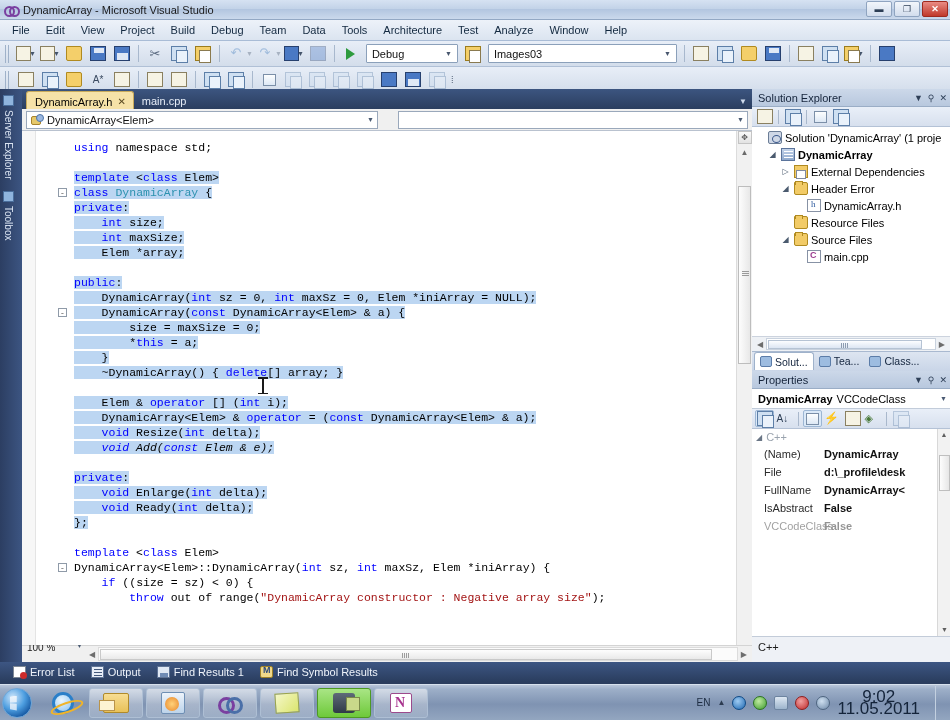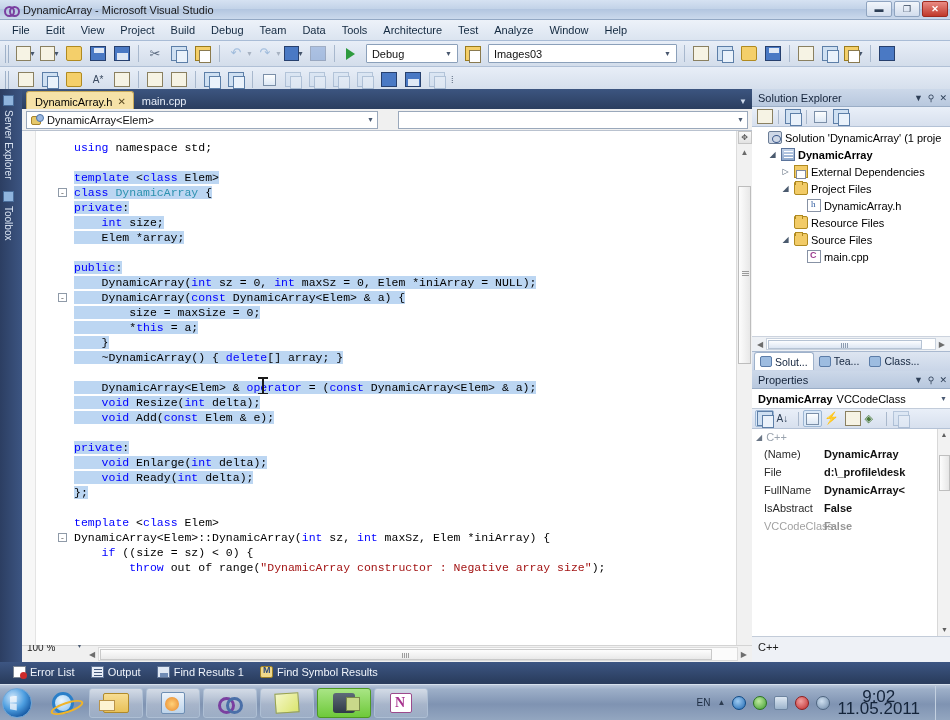--- a/index.html
+++ b/index.html
@@ -569,33 +569,35 @@
 
     <div id="code-wrap">
       <div id="gutter-indic"></div>
       <div id="codeview">
           <div class="cline" style="margin-left: 36px;"><span><span class="kw">using</span><span> namespace std;</span></span></div>
           <div class="cline" style="margin-left: 36px;"><span></span></div>
           <div class="cline" style="margin-left: 36px;"><span class="sel"><span class="kw">template</span><span> &lt;</span><span class="kw">class</span><span> Elem&gt;</span></span></div>
           <div class="cline" style="margin-left: 36px;"><span class="sel"><span class="kw">class</span><span> </span><span class="kw2">DynamicArray</span><span> {</span></span><span class="fold">-</span></div>
           <div class="cline" style="margin-left: 36px;"><span class="sel"><span class="kw">private</span><span>:</span></span></div>
           <div class="cline" style="margin-left: 36px;"><span class="sel">    <span class="kw">int</span><span> size;</span></span></div>
+          <div class="cline" style="margin-left: 36px;"><span class="sel">    <span class="kw">int</span><span> maxSize;</span></span></div>
           <div class="cline" style="margin-left: 36px;"><span class="sel">    <span>Elem *array;</span></span></div>
           <div class="cline" style="margin-left: 36px;"><span></span></div>
           <div class="cline" style="margin-left: 36px;"><span class="sel"><span class="kw">public</span><span>:</span></span></div>
           <div class="cline" style="margin-left: 36px;"><span class="sel">    <span>DynamicArray(</span><span class="kw">int</span><span> sz = 0, </span><span class="kw">int</span><span> maxSz = 0, Elem *iniArray = NULL);</span></span></div>
           <div class="cline" style="margin-left: 36px;"><span class="sel">    <span>DynamicArray(</span><span class="kw">const</span><span> DynamicArray&lt;Elem&gt; &amp; a) {</span></span><span class="fold">-</span></div>
           <div class="cline" style="margin-left: 36px;"><span class="sel">        <span>size = maxSize = 0;</span></span></div>
           <div class="cline" style="margin-left: 36px;"><span class="sel">        <span>*</span><span class="kw">this</span><span> = a;</span></span></div>
           <div class="cline" style="margin-left: 36px;"><span class="sel">    <span>}</span></span></div>
           <div class="cline" style="margin-left: 36px;"><span class="sel">    <span>~DynamicArray() { </span><span class="kw">delete</span><span>[] array; }</span></span></div>
           <div class="cline" style="margin-left: 36px;"><span></span></div>
+          <div class="cline" style="margin-left: 36px;"><span class="sel">    <span>Elem &amp; </span><span class="kw">operator</span><span> [] (</span><span class="kw">int</span><span> i);</span></span></div>
           <div class="cline" style="margin-left: 36px;"><span class="sel">    <span>DynamicArray&lt;Elem&gt; &amp; </span><span class="kw">operator</span><span> = (</span><span class="kw">const</span><span> DynamicArray&lt;Elem&gt; &amp; a);</span></span></div>
           <div class="cline" style="margin-left: 36px;"><span class="sel">    <span class="kw">void</span><span> Resize(</span><span class="kw">int</span><span> delta);</span></span></div>
-          <div class="cline" style="margin-left: 36px;"><span class="sel">    <span class="kw">void</span><span> Add(</span><span class="kw">const</span><span> Elem &amp; e);</span></span></div>
+          <div class="cline" style="margin-left: 36px; font-style: italic;"><span class="sel">    <span class="kw">void</span><span> Add(</span><span class="kw">const</span><span> Elem &amp; e);</span></span></div>
           <div class="cline" style="margin-left: 36px;"><span></span></div>
           <div class="cline" style="margin-left: 36px;"><span class="sel"><span class="kw">private</span><span>:</span></span></div>
           <div class="cline" style="margin-left: 36px;"><span class="sel">    <span class="kw">void</span><span> Enlarge(</span><span class="kw">int</span><span> delta);</span></span></div>
           <div class="cline" style="margin-left: 36px;"><span class="sel">    <span class="kw">void</span><span> Ready(</span><span class="kw">int</span><span> delta);</span></span></div>
           <div class="cline" style="margin-left: 36px;"><span class="sel"><span>};</span></span></div>
           <div class="cline" style="margin-left: 36px;"><span></span></div>
           <div class="cline" style="margin-left: 36px;"><span><span class="kw">template</span><span> &lt;</span><span class="kw">class</span><span> Elem&gt;</span></span></div>
           <div class="cline" style="margin-left: 36px;"><span><span>DynamicArray&lt;Elem&gt;::DynamicArray(</span><span class="kw">int</span><span> sz, </span><span class="kw">int</span><span> maxSz, Elem *iniArray) {</span></span><span class="fold">-</span></div>
           <div class="cline" style="margin-left: 36px;"><span>    <span class="kw">if</span><span> ((size = sz) &lt; 0) {</span></span></div>
           <div class="cline" style="margin-left: 36px;"><span>        <span class="kw">throw</span><span> out of range(</span><span class="str">"DynamicArray constructor : Negative array size"</span><span>);</span></span></div>
@@ -660,21 +662,21 @@
           <span class="tlabel bold">DynamicArray</span>
         </div>
         <div class="trow" style="padding-left: 26px;">
           <span class="texp">▷</span>
           <span class="tico ti-extdep"></span>
           <span class="tlabel">External Dependencies</span>
         </div>
         <div class="trow" style="padding-left: 26px;">
           <span class="texp">◢</span>
           <span class="tico ti-fold"></span>
-          <span class="tlabel">Project Files</span>
+          <span class="tlabel">Header Error</span>
         </div>
         <div class="trow" style="padding-left: 39px;">
           <span class="texp"></span>
           <span class="tico ti-h"></span>
           <span class="tlabel">DynamicArray.h</span>
         </div>
         <div class="trow" style="padding-left: 26px;">
           <span class="texp"></span>
           <span class="tico ti-fold"></span>
           <span class="tlabel">Resource Files</span>

